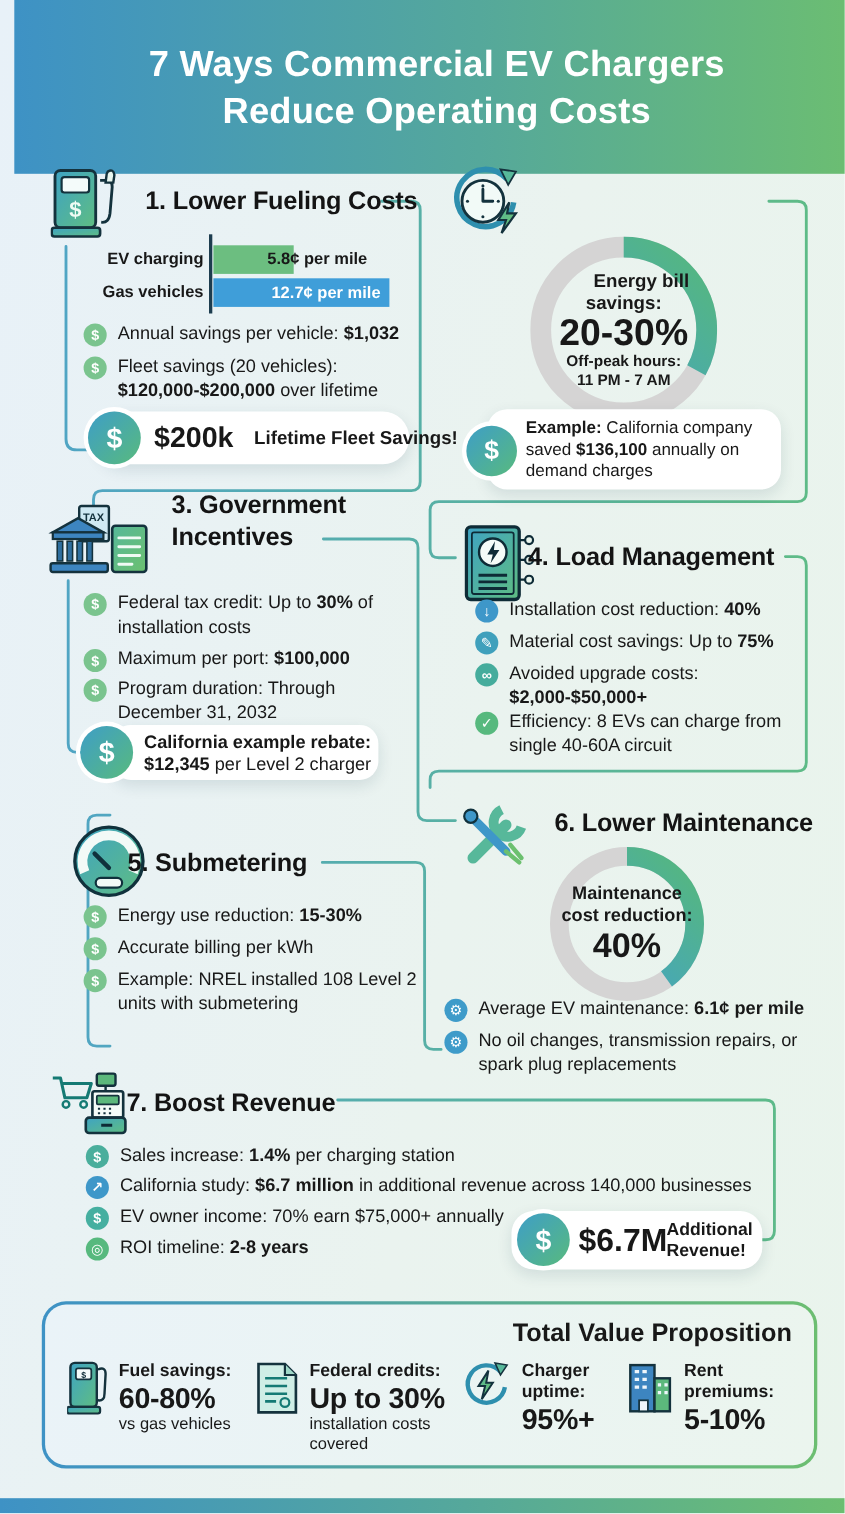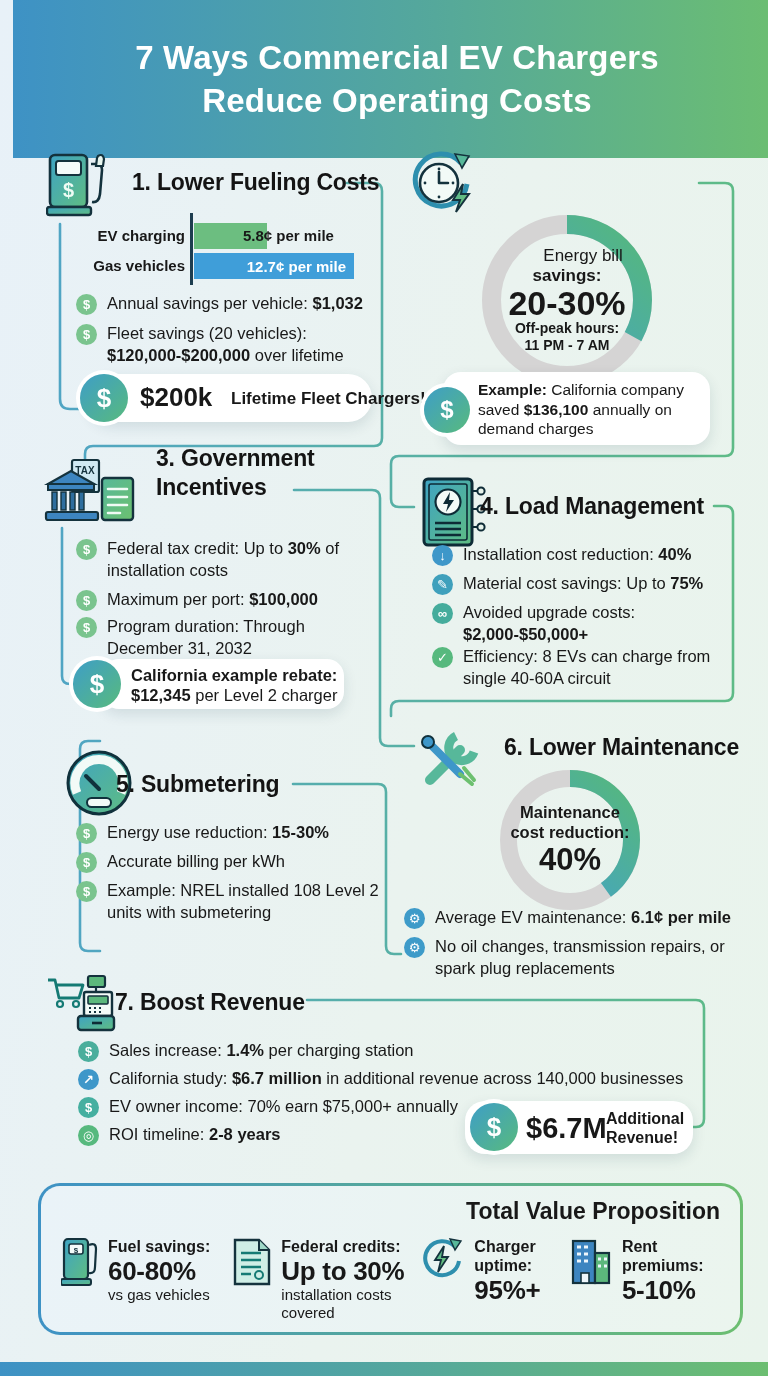--- a/index.html
+++ b/index.html
@@ -116,42 +116,42 @@
   <div class="row" style="left:76px;top:323px;width:292px;">
     <span class="bico" style="background:#7ac48e">$</span>
     <p><span>Fleet savings (20 vehicles): </span><b>$120,000-$200,000</b><span> over lifetime</span></p>
   </div>
 
   <div class="pill" style="left:88px;top:374px;width:284px;height:48px;"></div>
   <div class="dollar-badge" style="left:80px;top:374px;width:48px;height:48px;font-size:26px;">
       <span>$</span>
     </div>
   <div class="abs" style="left:140px;top:382px;z-index:4;font-size:26px;font-weight:800;">$200k</div>
-  <div class="abs" style="left:231px;top:389px;z-index:4;font-size:17px;font-weight:600;">Lifetime Fleet Chargers!</div>
+  <div class="abs" style="left:231px;top:389px;z-index:4;font-size:17px;font-weight:600;">Lifetime Fleet Savings!</div>
 
   <svg class="icon" style="left:411px;top:150px;" width="66" height="66" viewBox="0 0 66 66">
     <path d="M50 13 A26 26 0 1 0 56 34" fill="none" stroke="#2e8fae" stroke-width="5"></path>
     <path d="M44 4 l14 2 -7 12 z" fill="#57b89a" stroke="#14323d" stroke-width="1.6"></path>
     <circle cx="28" cy="33" r="19" fill="#f2faf7" stroke="#14323d" stroke-width="2.6"></circle>
     <path d="M28 33 V22 M28 33 H37" stroke="#14323d" stroke-width="2.6" stroke-linecap="round" fill="none"></path>
     <circle cx="28" cy="19" r="1.4" fill="#14323d"></circle>
       <circle cx="28" cy="47" r="1.4" fill="#14323d"></circle>
     <circle cx="14" cy="33" r="1.4" fill="#14323d"></circle>
       <circle cx="42" cy="33" r="1.4" fill="#14323d"></circle>
     <path d="M52 34 l-10 16 h7 l-4 12 13 -18 h-8 z" fill="url(#gGreen)" stroke="#14323d" stroke-width="2"></path>
   </svg>
 
   <svg class="donut" style="left:482px;top:215px;" width="170" height="170" viewBox="0 0 170 170">
     <circle cx="85" cy="85" r="75.5" fill="none" stroke="#d5d4d4" stroke-width="19"></circle>
     <g transform="rotate(-90 85 85)">
       <circle cx="85" cy="85" r="75.5" fill="none" stroke="url(#arcGrad)" stroke-width="19" stroke-dasharray="156.54556192837939 474.38049069205874"></circle>
     </g>
   </svg>
   <div class="donut-label" style="left:482px;top:215px;width:170px;height:170px;">
-    <div style="font-size:17px;font-weight:400;line-height:20px;padding-left:32px;">Energy bill</div>
+    <div style="font-size:17px;font-weight:700;line-height:20px;padding-left:32px;">Energy bill</div>
     <div style="font-size:17px;font-weight:700;line-height:20px;">savings:</div>
     <div style="font-size:34px;font-weight:800;line-height:34px;">20-30%</div>
     <div style="font-size:14px;font-weight:600;line-height:17px;">Off-peak hours:</div>
     <div style="font-size:14px;font-weight:600;line-height:17px;">11 PM - 7 AM</div>
   </div>
 
   <div class="pill" style="left:443px;top:372px;width:267px;height:73px;border-radius:18px;"></div>
   <div class="dollar-badge" style="left:424px;top:387px;width:46px;height:46px;font-size:24px;">
       <span>$</span>
     </div>

